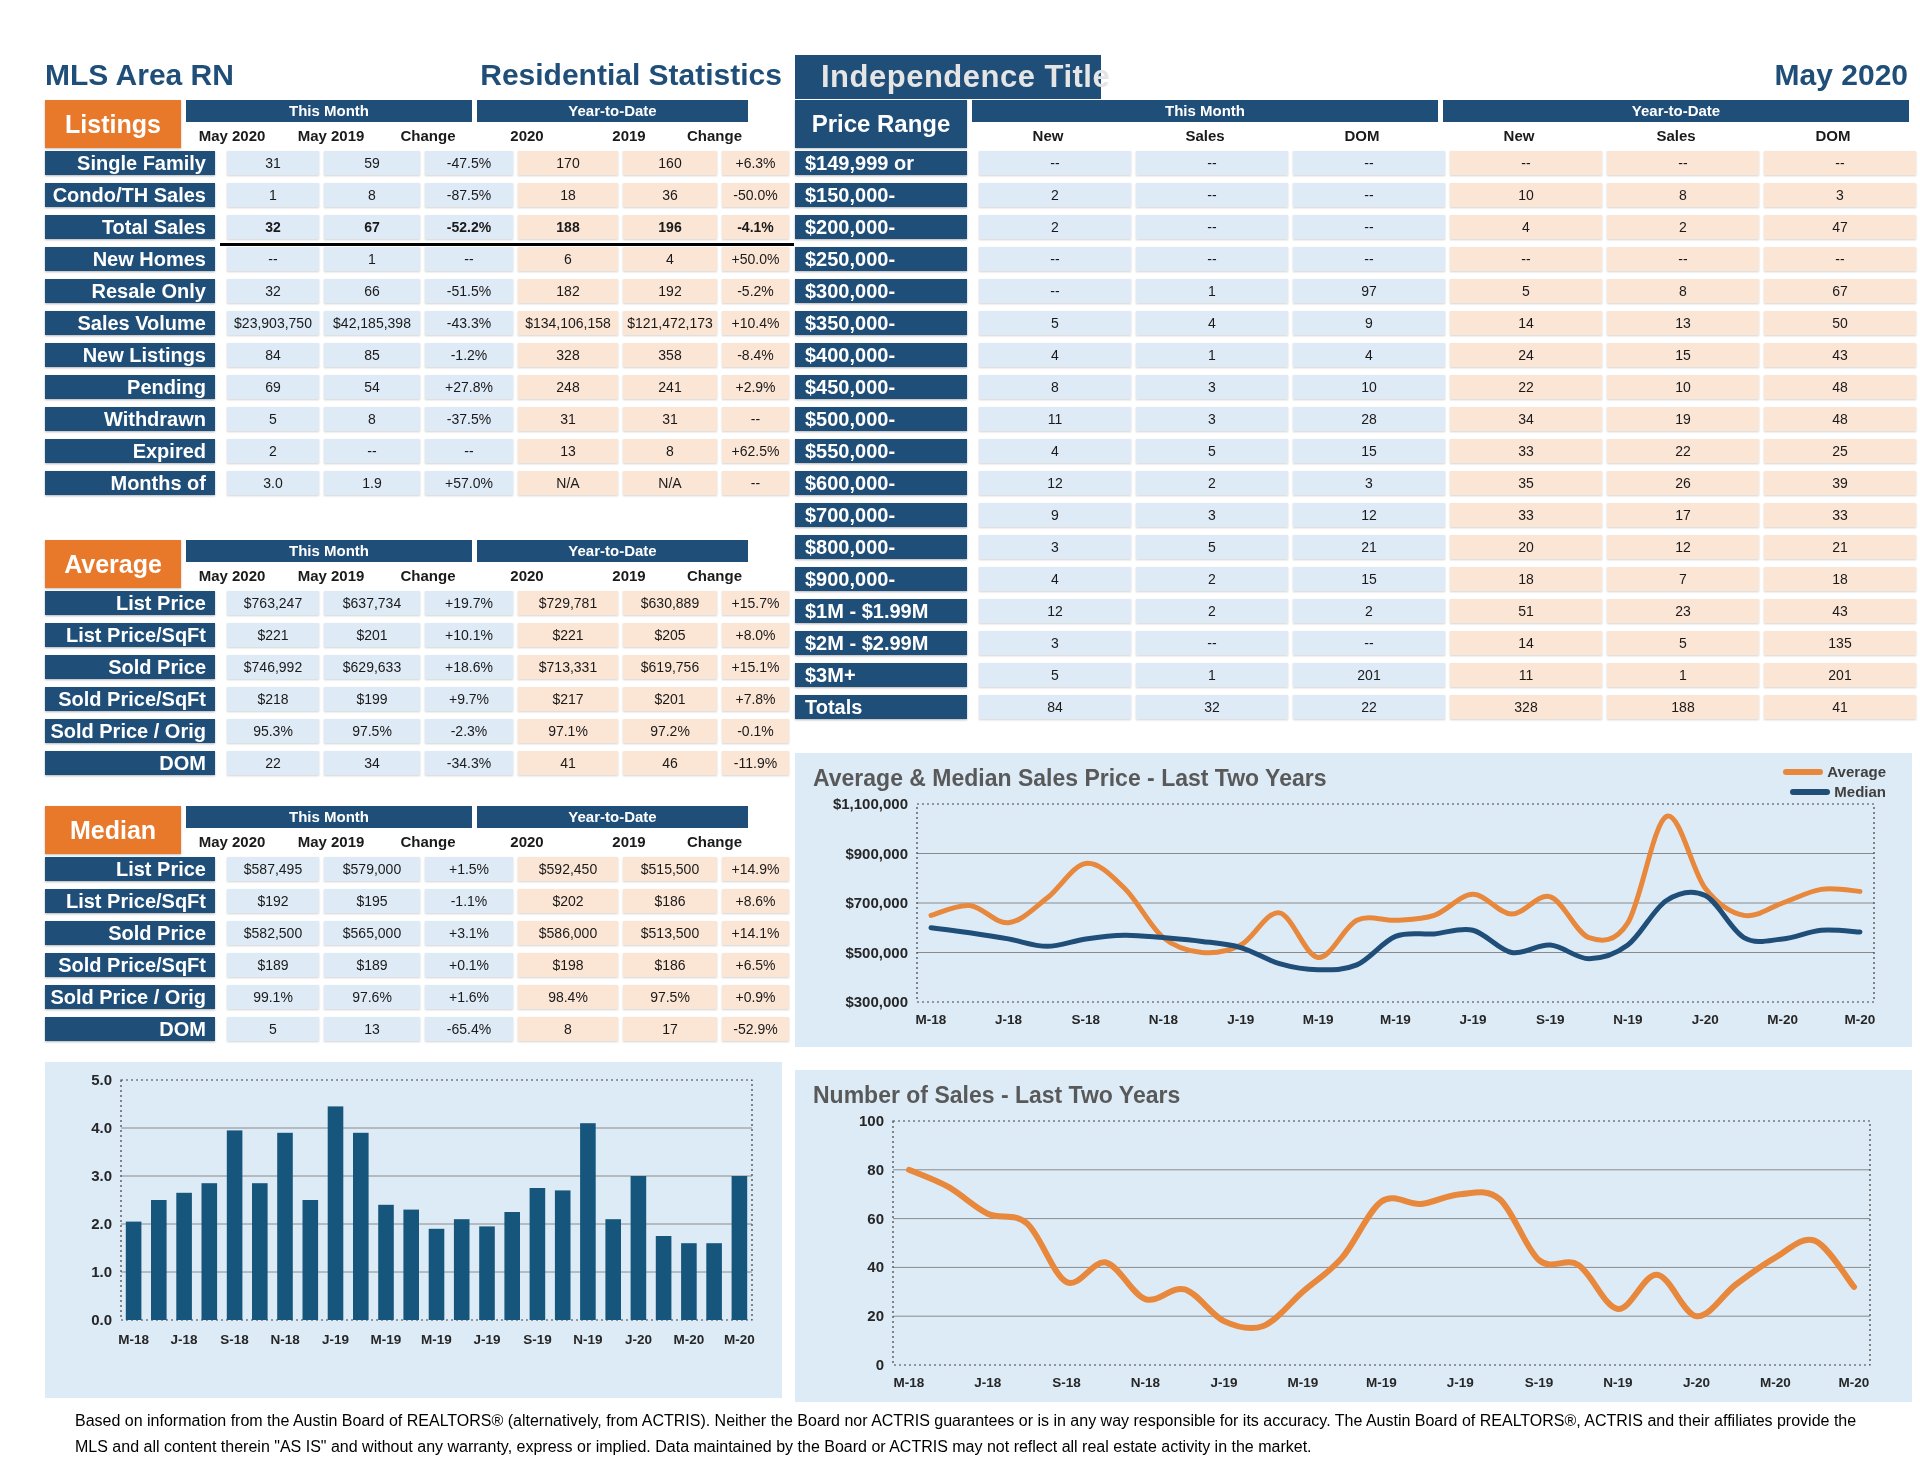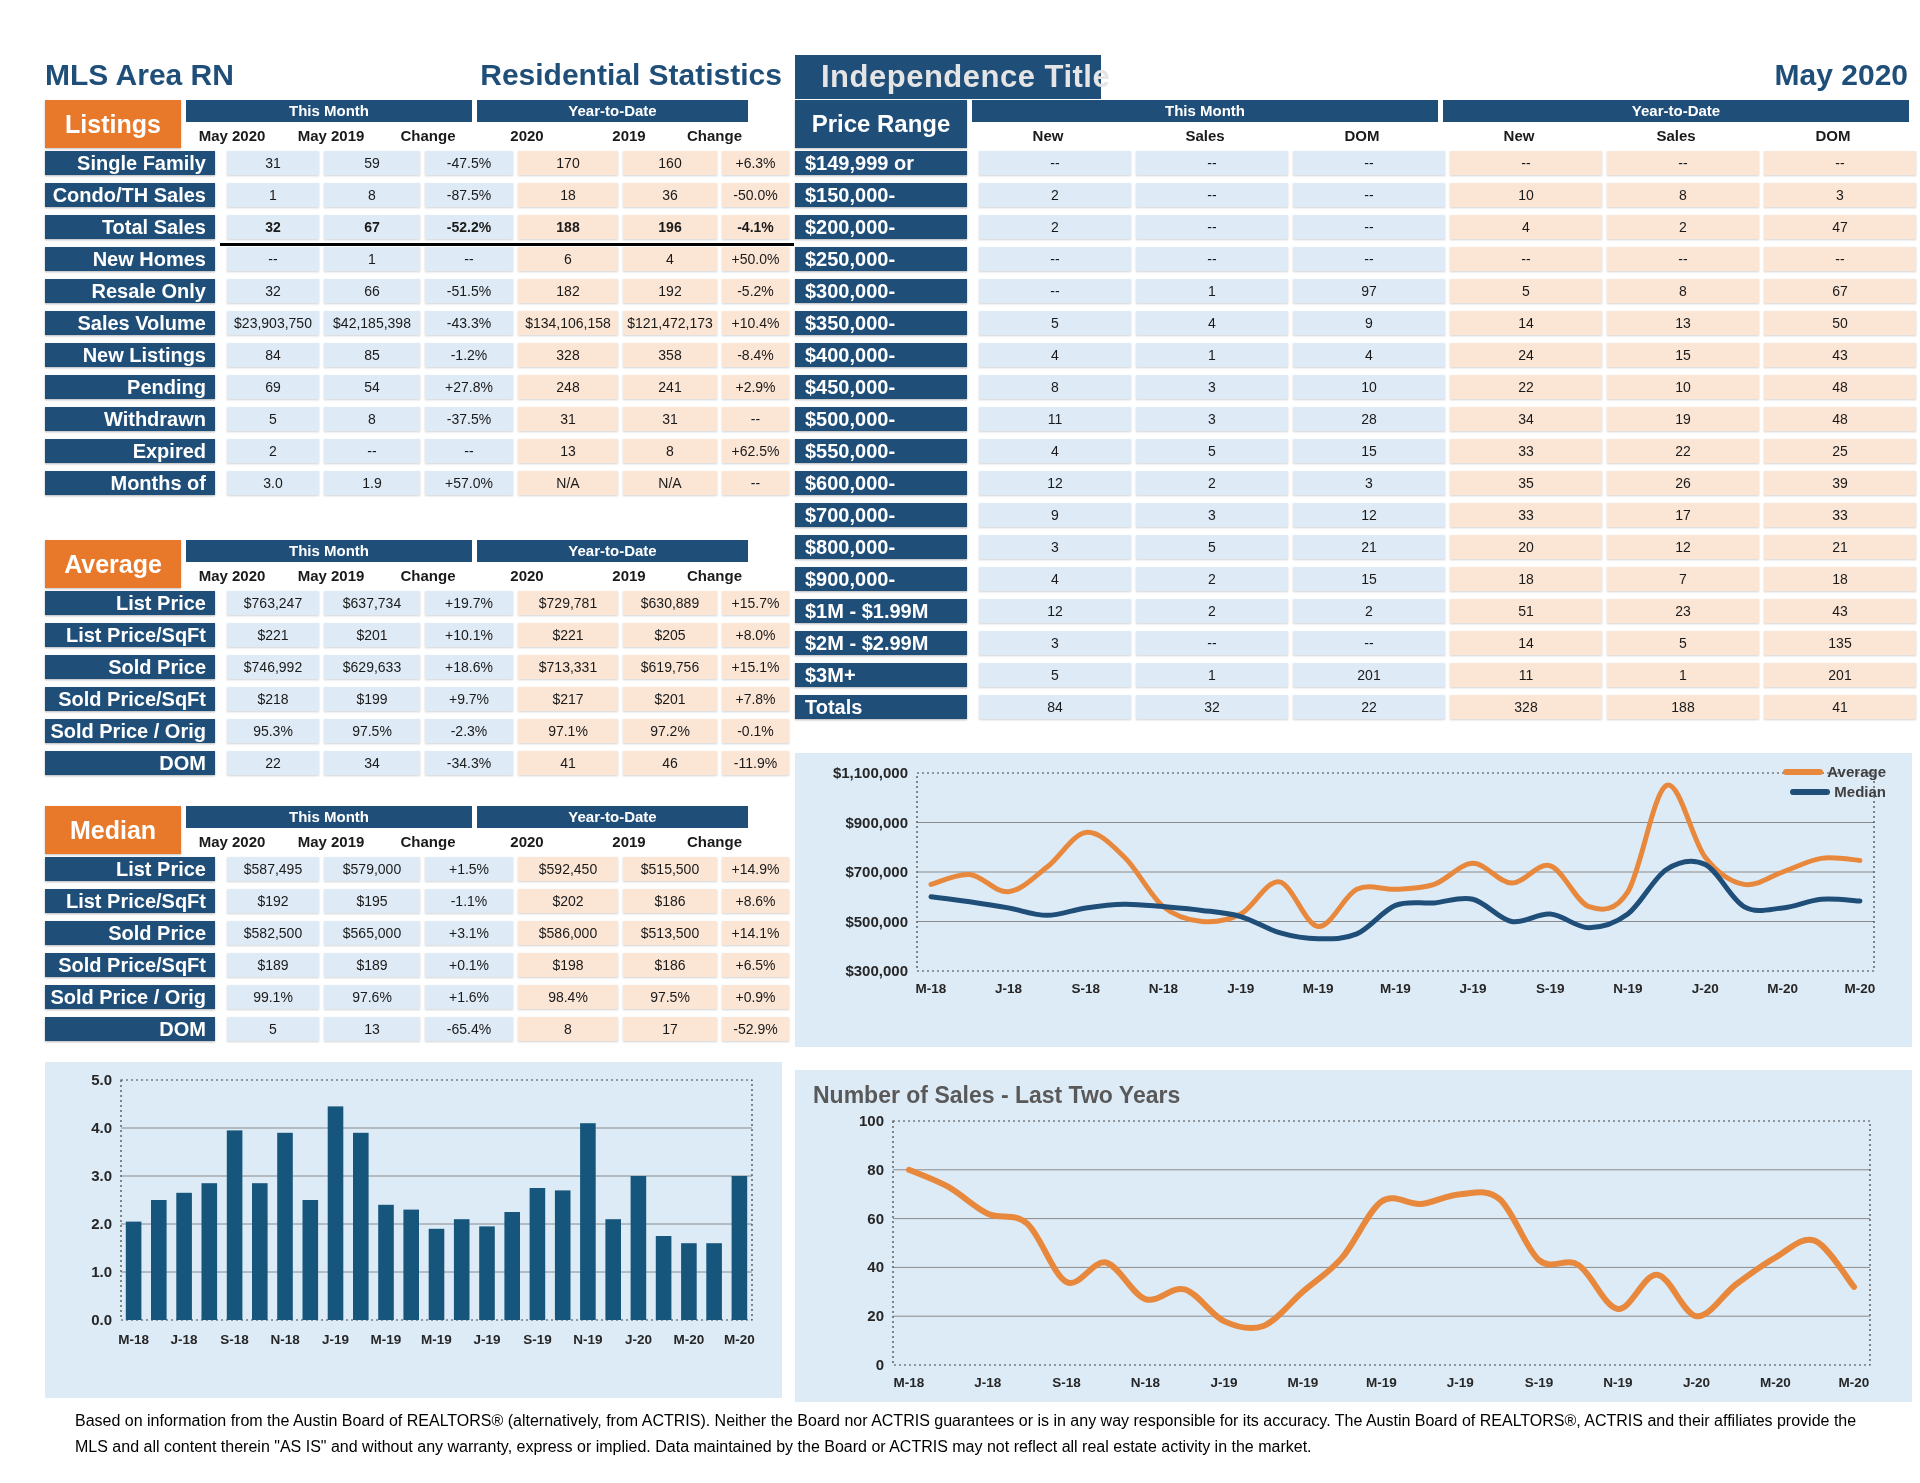--- a/index.html
+++ b/index.html
@@ -516,20 +516,21 @@
       <div class="t-cell c0 tm">84</div>
       <div class="t-cell c1 tm">32</div>
       <div class="t-cell c2 tm">22</div>
       <div class="t-cell c3 ytd">328</div>
       <div class="t-cell c4 ytd">188</div>
       <div class="t-cell c5 ytd">41</div>
     </div>
   </div>
 
 <div class="panel" id="panel-avgmed">
+  <div class="panel-title">Average &amp; Median Sales Price - Last Two Years</div>
   <div class="legend">
     <div class="legend-row">
       <span class="legend-swatch" style="background:#E8883C"></span>
       <span class="legend-label">Average</span>
     </div>
     <div class="legend-row">
       <span class="legend-swatch" style="background:#1F4E79"></span>
       <span class="legend-label">Median</span>
     </div>
   </div>

